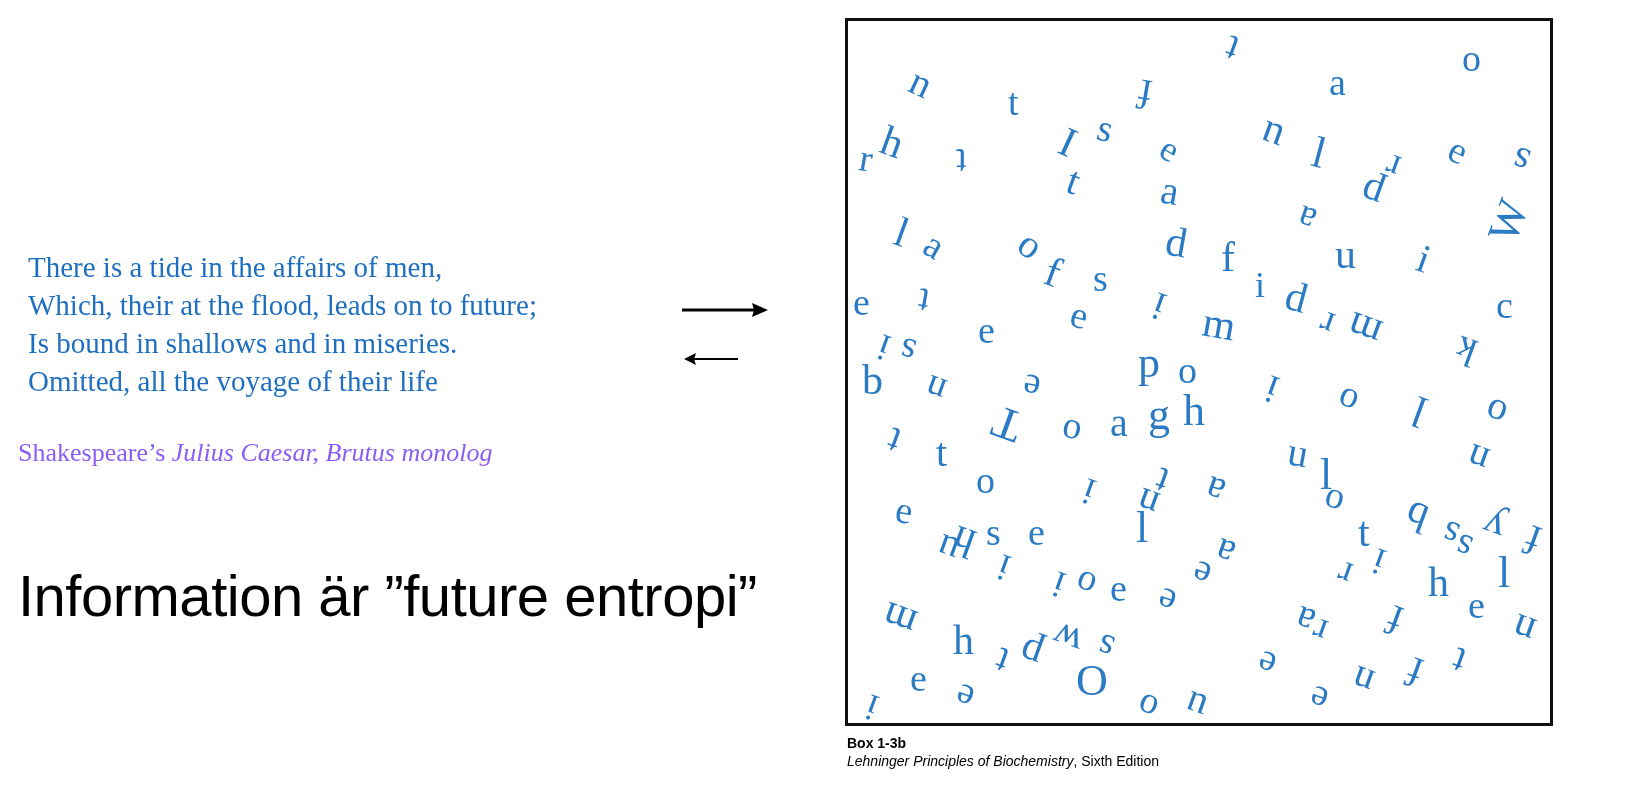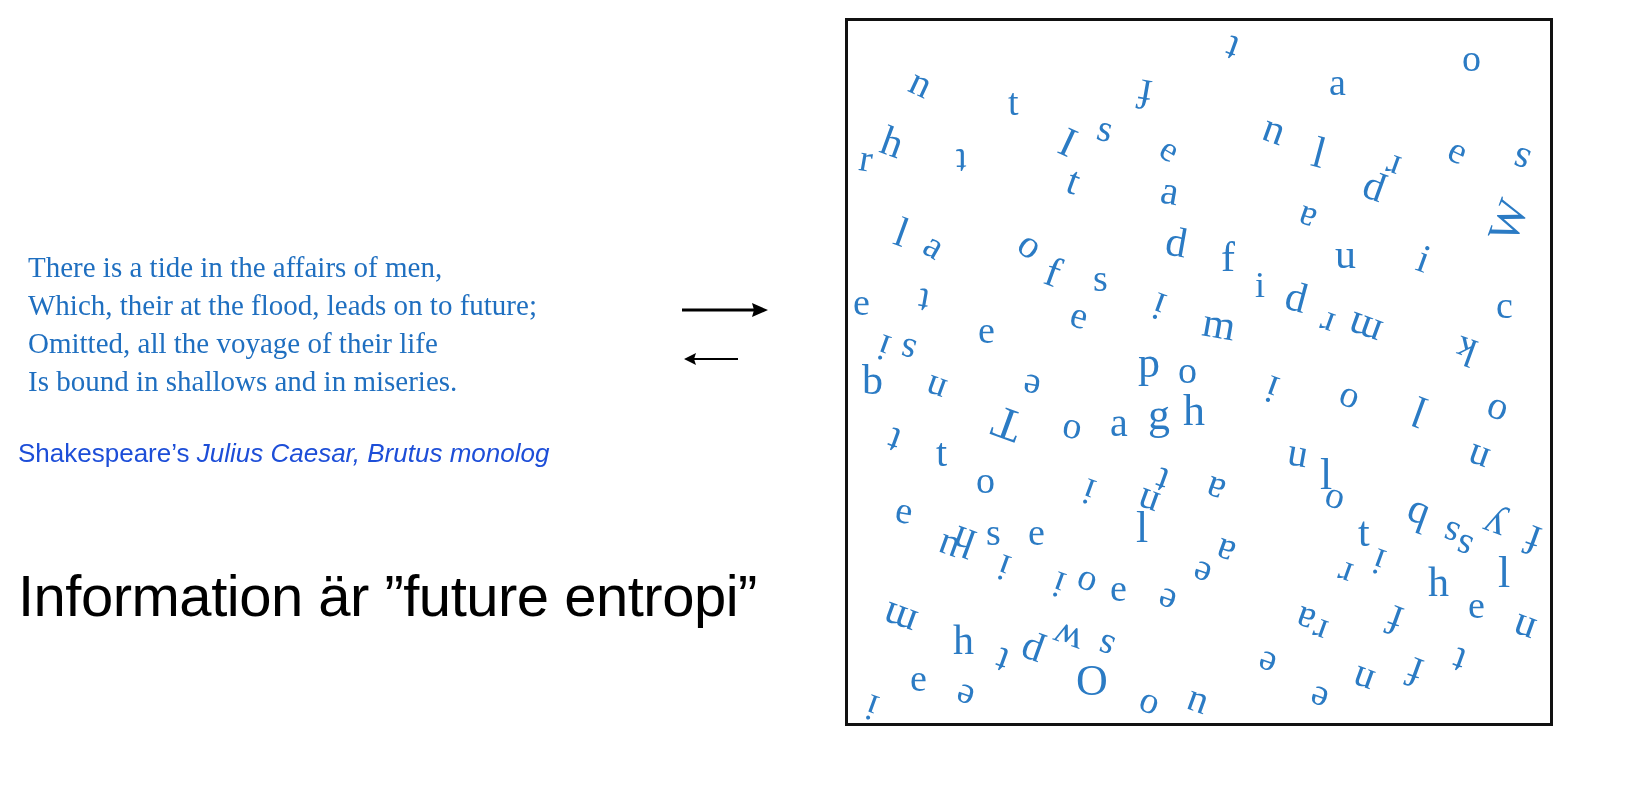--- a/index.html
+++ b/index.html
@@ -43,23 +43,23 @@
     white-space: nowrap;
   }
   #quote-block .quote-line {
     display: block;
   }
 
   #attribution {
     position: absolute;
     left: 4px;
     top: 438px;
-    font-family: Liberation Sans, sans-serif;
+    font-family: Liberation Serif, serif;
     font-size: 26px;
-    color: #1d4ed8;
+    color: #8b5cf6;
     white-space: nowrap;
   }
   #attribution .work-title {
     font-style: italic;
   }
 
   #headline {
     position: absolute;
     left: 4px;
     top: 562px;
@@ -143,22 +143,22 @@
 </head>
 <body>
 
 <div id="slide">
 
   <div id="left-panel">
 
     <div id="quote-block">
       <span class="quote-line">There is a tide in the affairs of men,</span>
       <span class="quote-line">Which, their at the flood, leads on to future;</span>
+      <span class="quote-line">Is bound in shallows and in miseries.</span>
       <span class="quote-line">Omitted, all the voyage of their life</span>
-      <span class="quote-line">Is bound in shallows and in miseries.</span>
     </div>
 
     <div id="attribution"><span>Shakespeare’s </span><span class="work-title">Julius Caesar, Brutus monolog</span></div>
 
     <div id="headline">Information är ”future entropi”</div>
 
   </div>
 
   <div id="arrow-group">
     <svg id="arrow-right" width="90" height="30" viewBox="0 0 90 30">
@@ -283,16 +283,18 @@
         <span class="letter" style="left: 228px; top: 638px; font-size: 44px; color: rgb(43, 123, 196); transform: rotate(0deg);">O</span>
         <span class="letter" style="left: 290px; top: 668px; font-size: 38px; color: rgb(43, 123, 196); transform: rotate(200deg);">o</span>
         <span class="letter" style="left: 338px; top: 665px; font-size: 40px; color: rgb(43, 123, 196); transform: rotate(200deg);">u</span>
         <span class="letter" style="left: 462px; top: 660px; font-size: 38px; color: rgb(43, 123, 196); transform: rotate(200deg);">e</span>
         <span class="letter" style="left: 505px; top: 640px; font-size: 40px; color: rgb(43, 123, 196); transform: rotate(200deg);">n</span>
         <span class="letter" style="left: 560px; top: 630px; font-size: 42px; color: rgb(43, 123, 196); transform: rotate(200deg);">f</span>
         <span class="letter" style="left: 605px; top: 620px; font-size: 40px; color: rgb(43, 123, 196); transform: rotate(200deg);">t</span>
         <span class="letter" style="left: 18px; top: 668px; font-size: 38px; color: rgb(43, 123, 196); transform: rotate(200deg);">i</span>
       </div>
     <div id="figure-caption">
+      <span id="caption-label">Box 1-3b</span>
+      <span id="caption-source"><span>Lehninger Principles of Biochemistry</span><span class="non-italic">, Sixth Edition</span></span>
     </div>
   </div>
 
 </div>
 
 </body></html>

